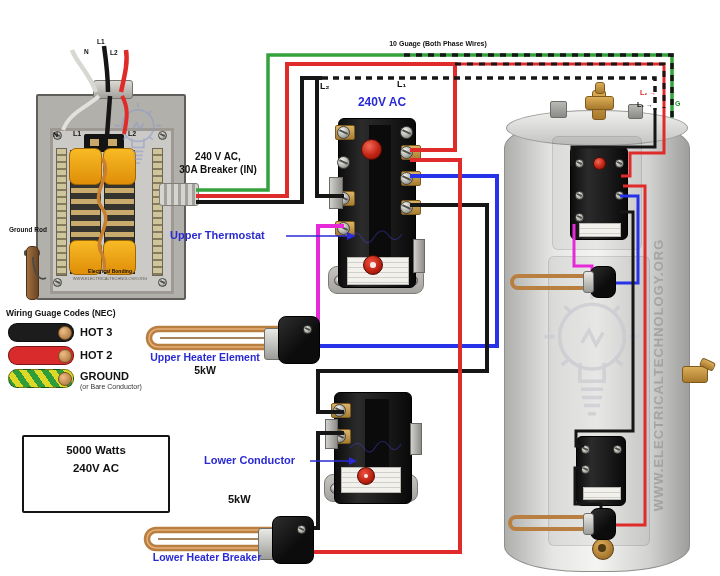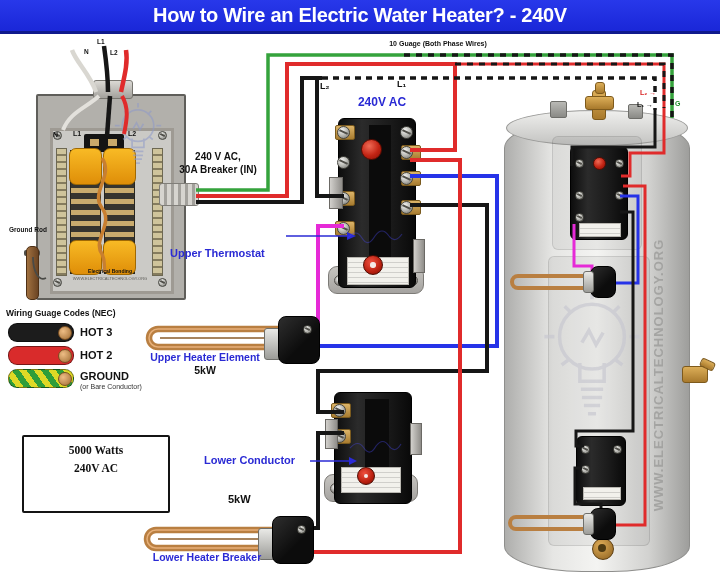--- a/index.html
+++ b/index.html
@@ -61,31 +61,28 @@
   .bcol{background:repeating-linear-gradient(180deg,#36342f 0 4px,#c9ab6e 4px 9px,#36342f 9px 11px);border:1px solid #26251f;}
   .lug{background:linear-gradient(180deg,#f8ba25,#df8e08);border:1px solid #a06903;border-radius:7px;}
   .tiny5{font-size:5px;}
   .tiny4{font-size:4px;color:#5a5a56;font-weight:normal;}
   
   #conduit{left:159px;top:183px;width:38px;height:21px;z-index:4;border:1px solid #807e79;border-radius:3px;
            background:repeating-linear-gradient(90deg,#d6d4cf 0 4px,#a3a19c 4px 7px);}
   #rod{left:26px;top:246px;width:11px;height:52px;z-index:4;border-radius:5px;
        background:linear-gradient(90deg,#a17140,#6b4423);border:1px solid #4e3016;}
   #specbox{left:22px;top:435px;width:148px;height:78px;z-index:7;background:#fff;border:2.5px solid #141414;border-radius:2px;}
-  #specbox div{text-align:center;font-weight:bold;font-size:11.5px;line-height:17.5px;color:#111;font-family:Liberation Serif, serif;}
+  #specbox div{text-align:center;font-weight:bold;font-size:11.5px;line-height:17.5px;color:#111;}
   #specbox{padding-top:5px;box-sizing:border-box;}
 </style>
 </head>
 <body>
 
 <div id="stage">
 
-  <div class="abs" id="titlebar">
-    <div class="t">How to Wire an Electric Water Heater? - 240V</div>
-  </div>
 
   <div class="abs" id="tank"></div>
   <div class="abs" id="tankcap"></div>
   <div class="abs recess z2" style="left:552px;top:136px;width:88px;height:112px;"></div>
   <div class="abs recess z2" style="left:548px;top:256px;width:100px;height:288px;"></div>
   <div class="abs" id="wm-tank">WWW.ELECTRICALTECHNOLOGY.ORG</div>
 
   <div class="abs brass z3" style="left:592px;top:90px;width:12px;height:28px;"></div>
   <div class="abs brass z3" style="left:585px;top:96px;width:27px;height:12px;"></div>
   <div class="abs brass z3" style="left:595px;top:82px;width:8px;height:10px;"></div>
@@ -285,21 +282,21 @@
   <div class="lbl" style="left:73px;top:130px;font-size:7px;">L1</div>
   <div class="lbl" style="left:128px;top:130px;font-size:7px;">L2</div>
   <div class="lbl ctr tiny5" style="left:58px;top:268px;width:104px;">Electrical Bonding</div>
   <div class="lbl ctr tiny4" style="left:58px;top:276px;width:104px;">WWW.ELECTRICALTECHNOLOGY.ORG</div>
   <div class="lbl ctr" style="left:4px;top:226px;width:48px;font-size:6.5px;line-height:8px;">Ground Rod</div>
   <div class="lbl ctr" style="left:170px;top:150px;width:96px;font-size:10px;line-height:13px;white-space:pre-line;">240 V AC,
 30A Breaker (IN)</div>
   <div class="lbl" style="left:320px;top:81px;font-size:9px;">L₂</div>
   <div class="lbl" style="left:397px;top:79px;font-size:9px;">L₁</div>
   <div class="lbl blue" style="left:344px;top:95px;width:76px;font-size:12px;text-align:center;">240V AC</div>
-  <div class="lbl blue" style="left:170px;top:247px;font-size:11px;">Upper Thermostat</div>
+  <div class="lbl blue" style="left:170px;top:229px;font-size:11px;">Upper Thermostat</div>
   <div class="lbl blue" style="left:204px;top:454px;font-size:11px;">Lower Conductor</div>
   <div class="lbl blue ctr" style="left:140px;top:351px;width:130px;font-size:10.5px;">Upper Heater Element</div>
   <div class="lbl ctr" style="left:140px;top:364px;width:130px;font-size:10.5px;">5kW</div>
   <div class="lbl" style="left:228px;top:493px;font-size:11px;">5kW</div>
   <div class="lbl blue ctr" style="left:142px;top:551px;width:130px;font-size:10.5px;">Lower Heater Breaker</div>
   <div class="lbl red" style="left:640px;top:89px;font-size:7px;">L₂ →</div>
   <div class="lbl" style="left:637px;top:101px;font-size:7px;">L₁ →</div>
   <div class="lbl green" style="left:675px;top:100px;font-size:7px;">G</div>
 
 </div>

